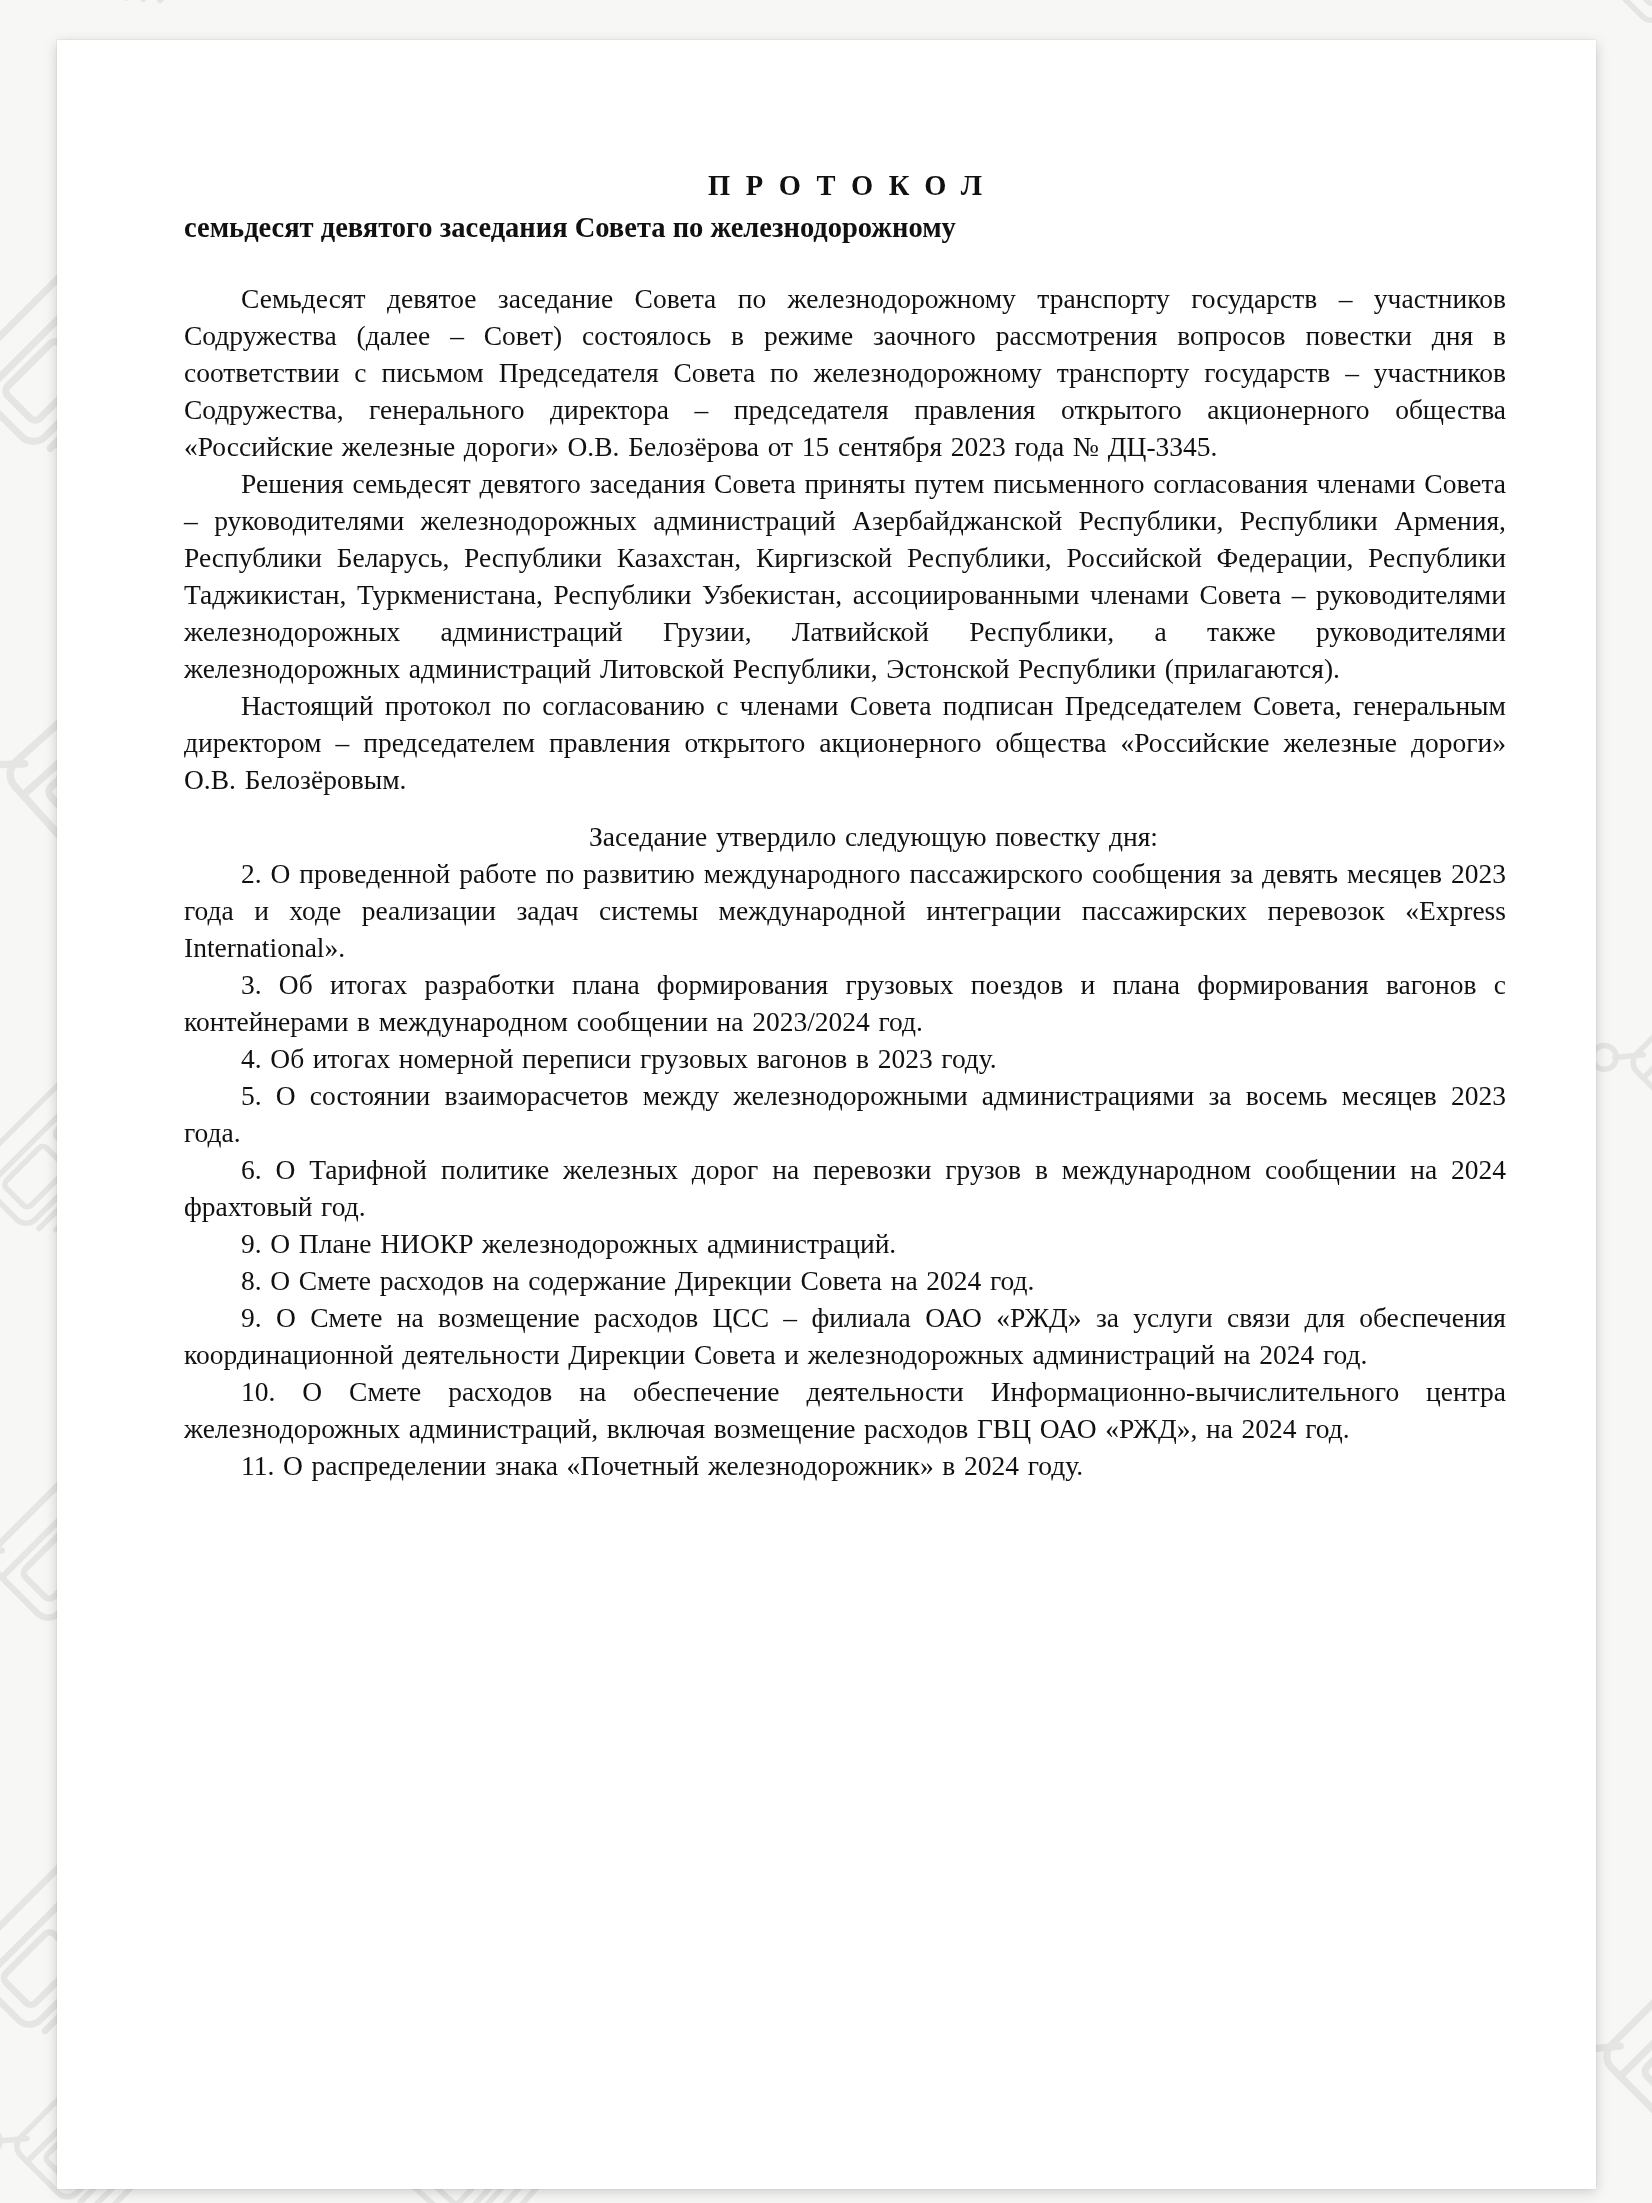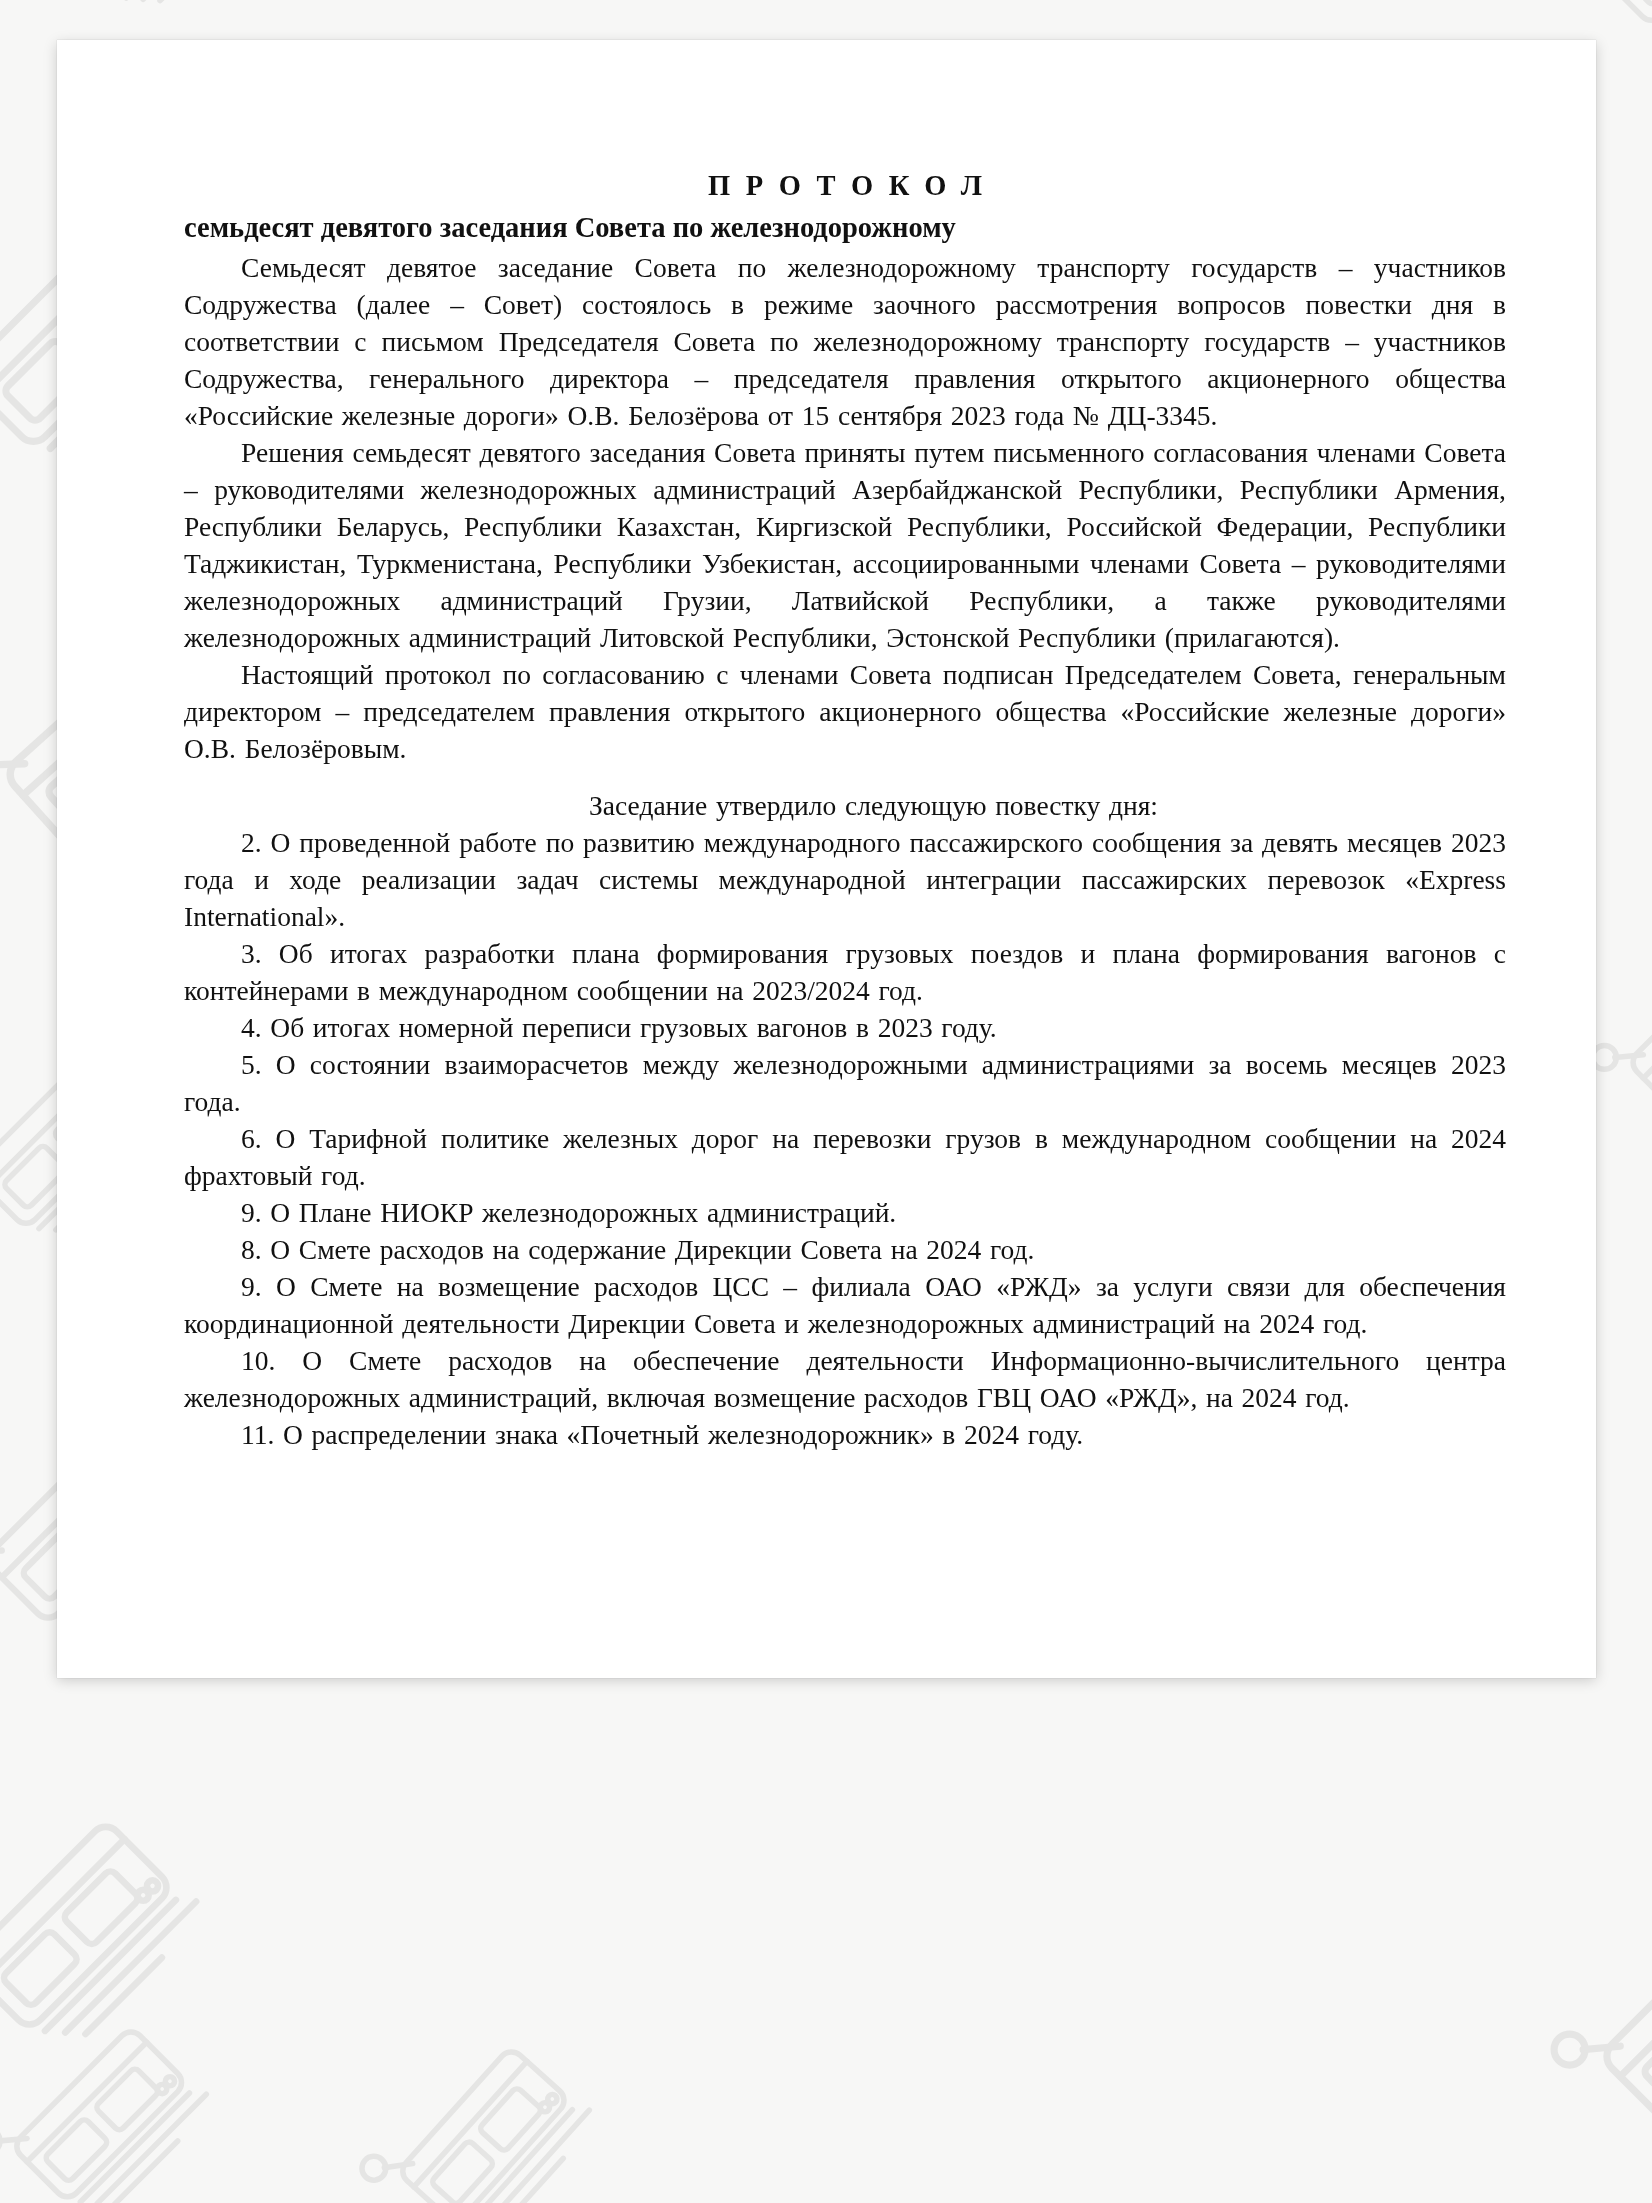--- a/index.html
+++ b/index.html
@@ -10,21 +10,21 @@
     overflow:hidden;
     font-family:"Liberation Serif","DejaVu Serif",serif;
   }
   .bg-pattern{
     position:absolute;left:0;top:0;width:1653px;height:2204px;
     z-index:0;
   }
   .page{
     position:absolute;
     left:57px;top:40px;
-    width:1539px;height:1638px;
+    width:1539px;height:2149px;
     background:#ffffff;
     box-shadow:0 2.8px 13px rgba(0,0,0,0.18), 0 0 0.9px rgba(0,0,0,0.25);
     z-index:1;
     box-sizing:border-box;
     padding:125px 90px 55px 127px;
     color:#111111;
   }
   .title{
     text-align:center;
     font-weight:bold;
@@ -32,21 +32,21 @@
     line-height:42px;
     letter-spacing:0.55em;
     text-indent:0.55em; 
   }
   .subtitle{
     text-align:left;
     font-weight:bold;
     font-size:28.5px;
     line-height:42px;
   }
-  .doc-body{}
+  .doc-body{margin-top:31px;}
   p.body-p, p.agenda-item, p.agenda-intro{
     margin:0;
     font-size:27.5px;
     line-height:37px;
     text-align:justify;
     text-indent:57px;
     word-spacing:1.8px;
   }
   p.agenda-intro{
     margin-top:20px;

